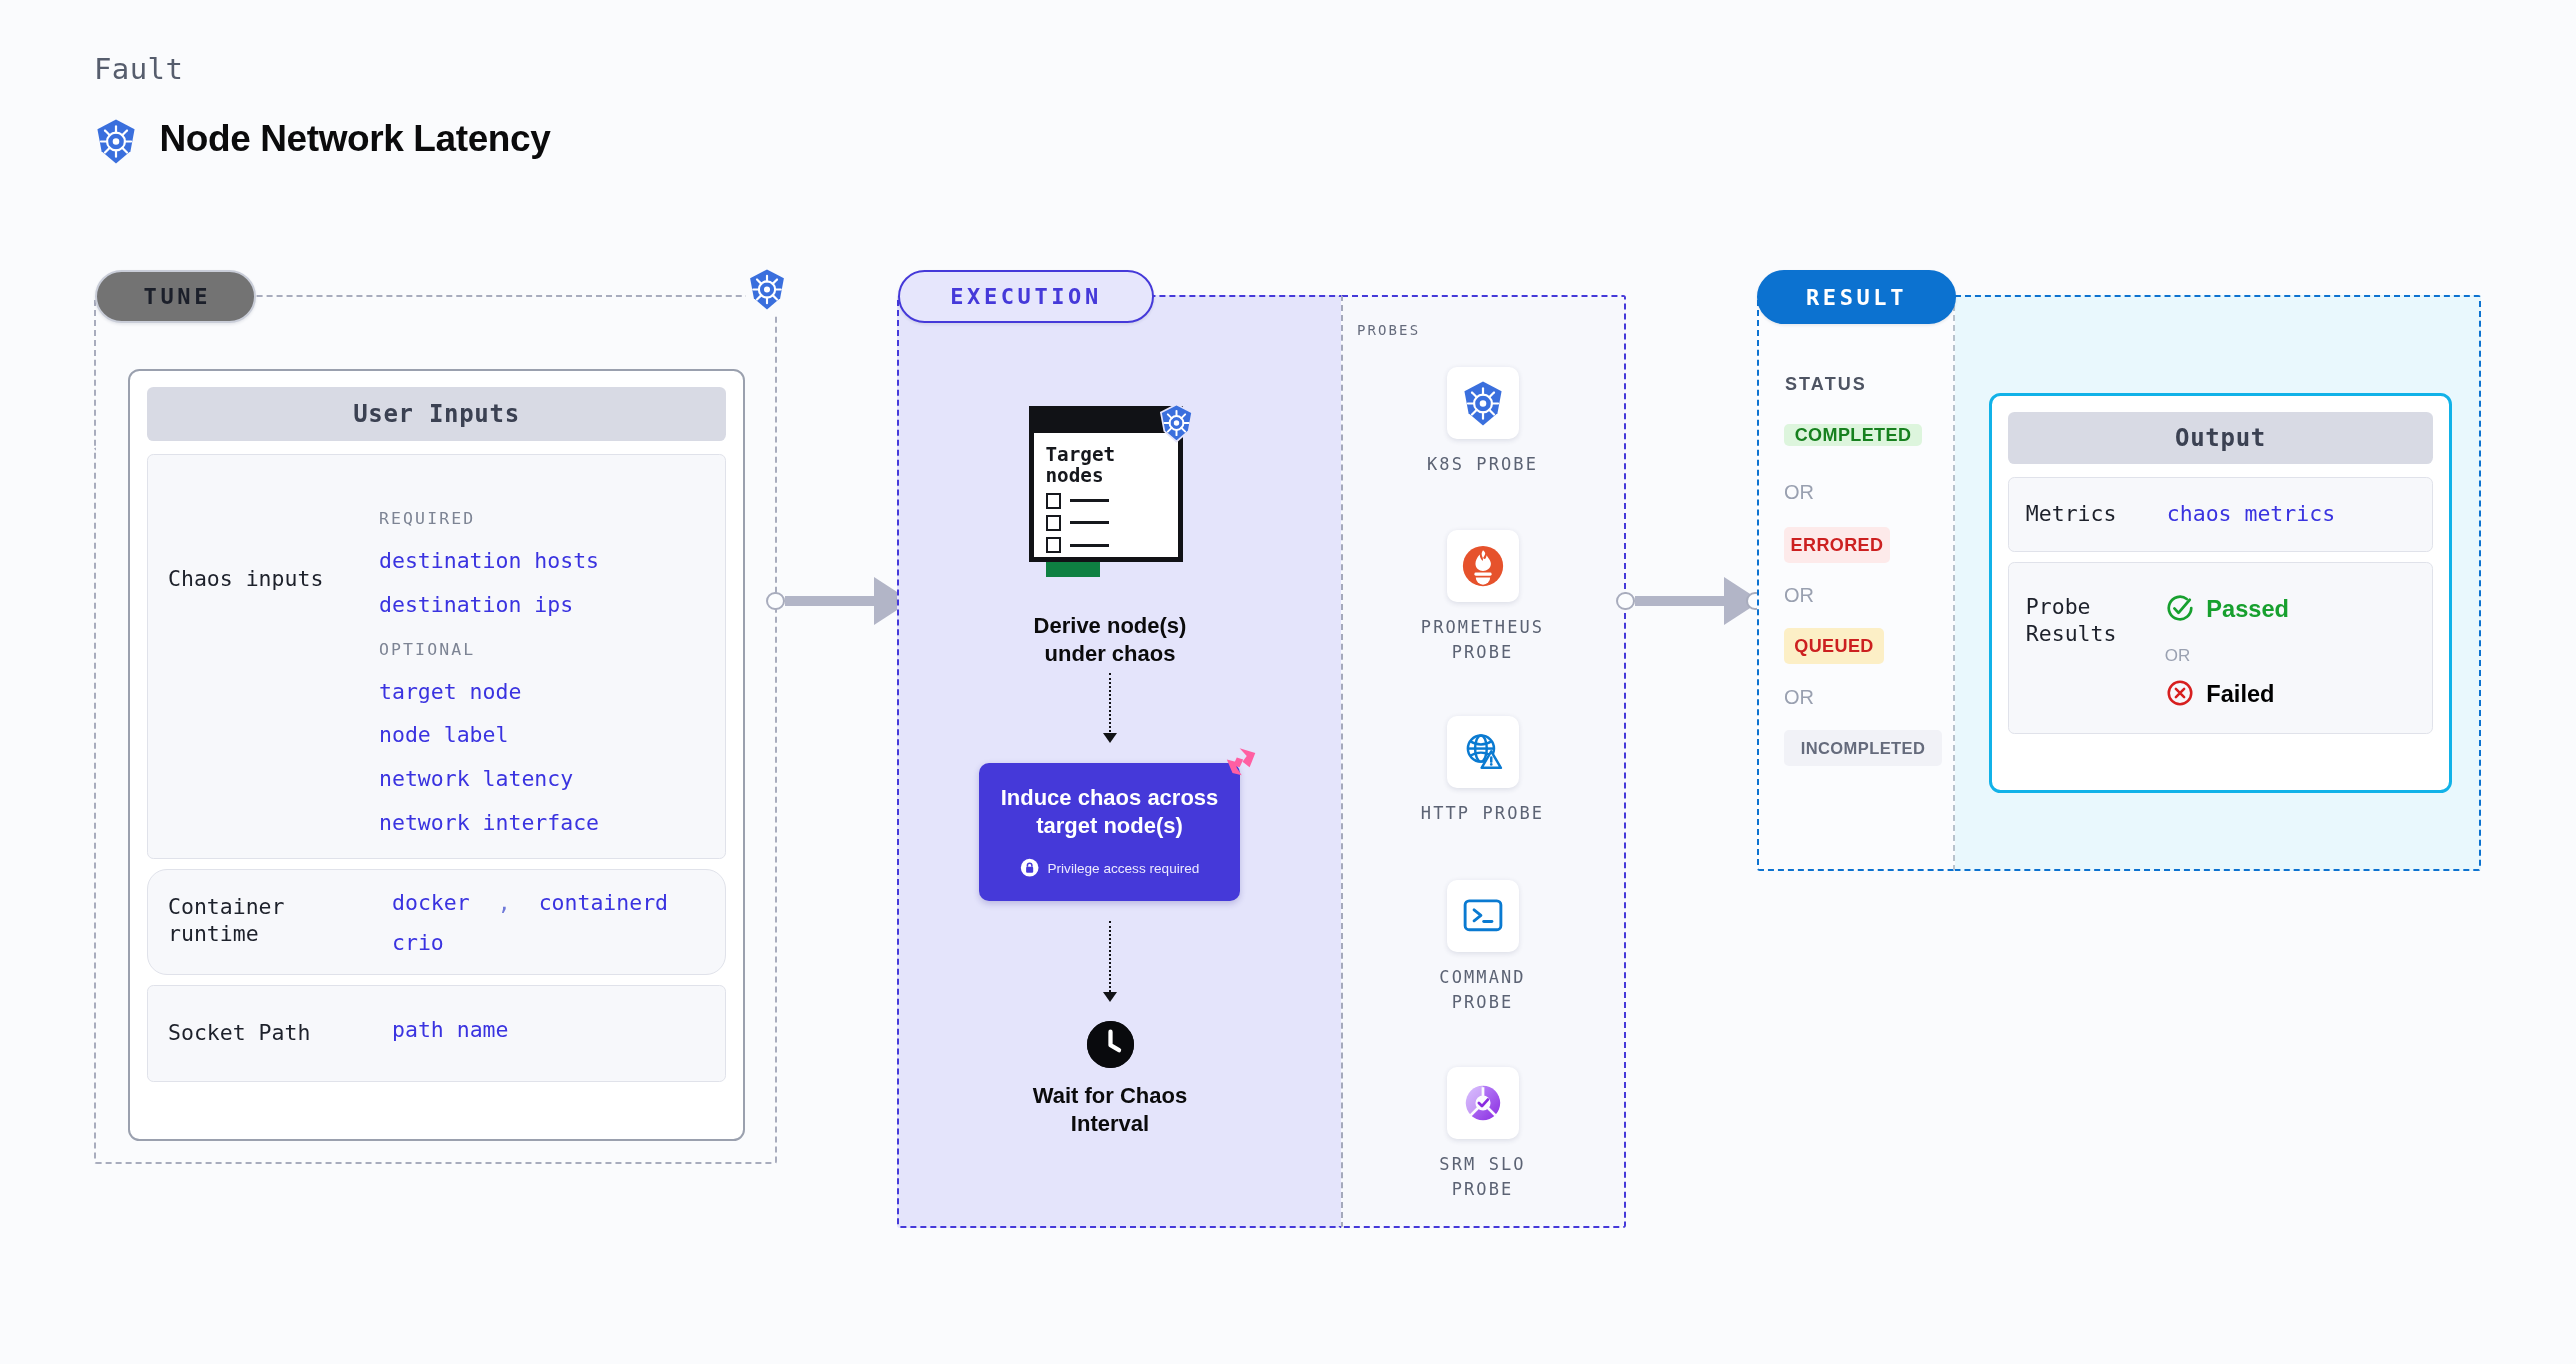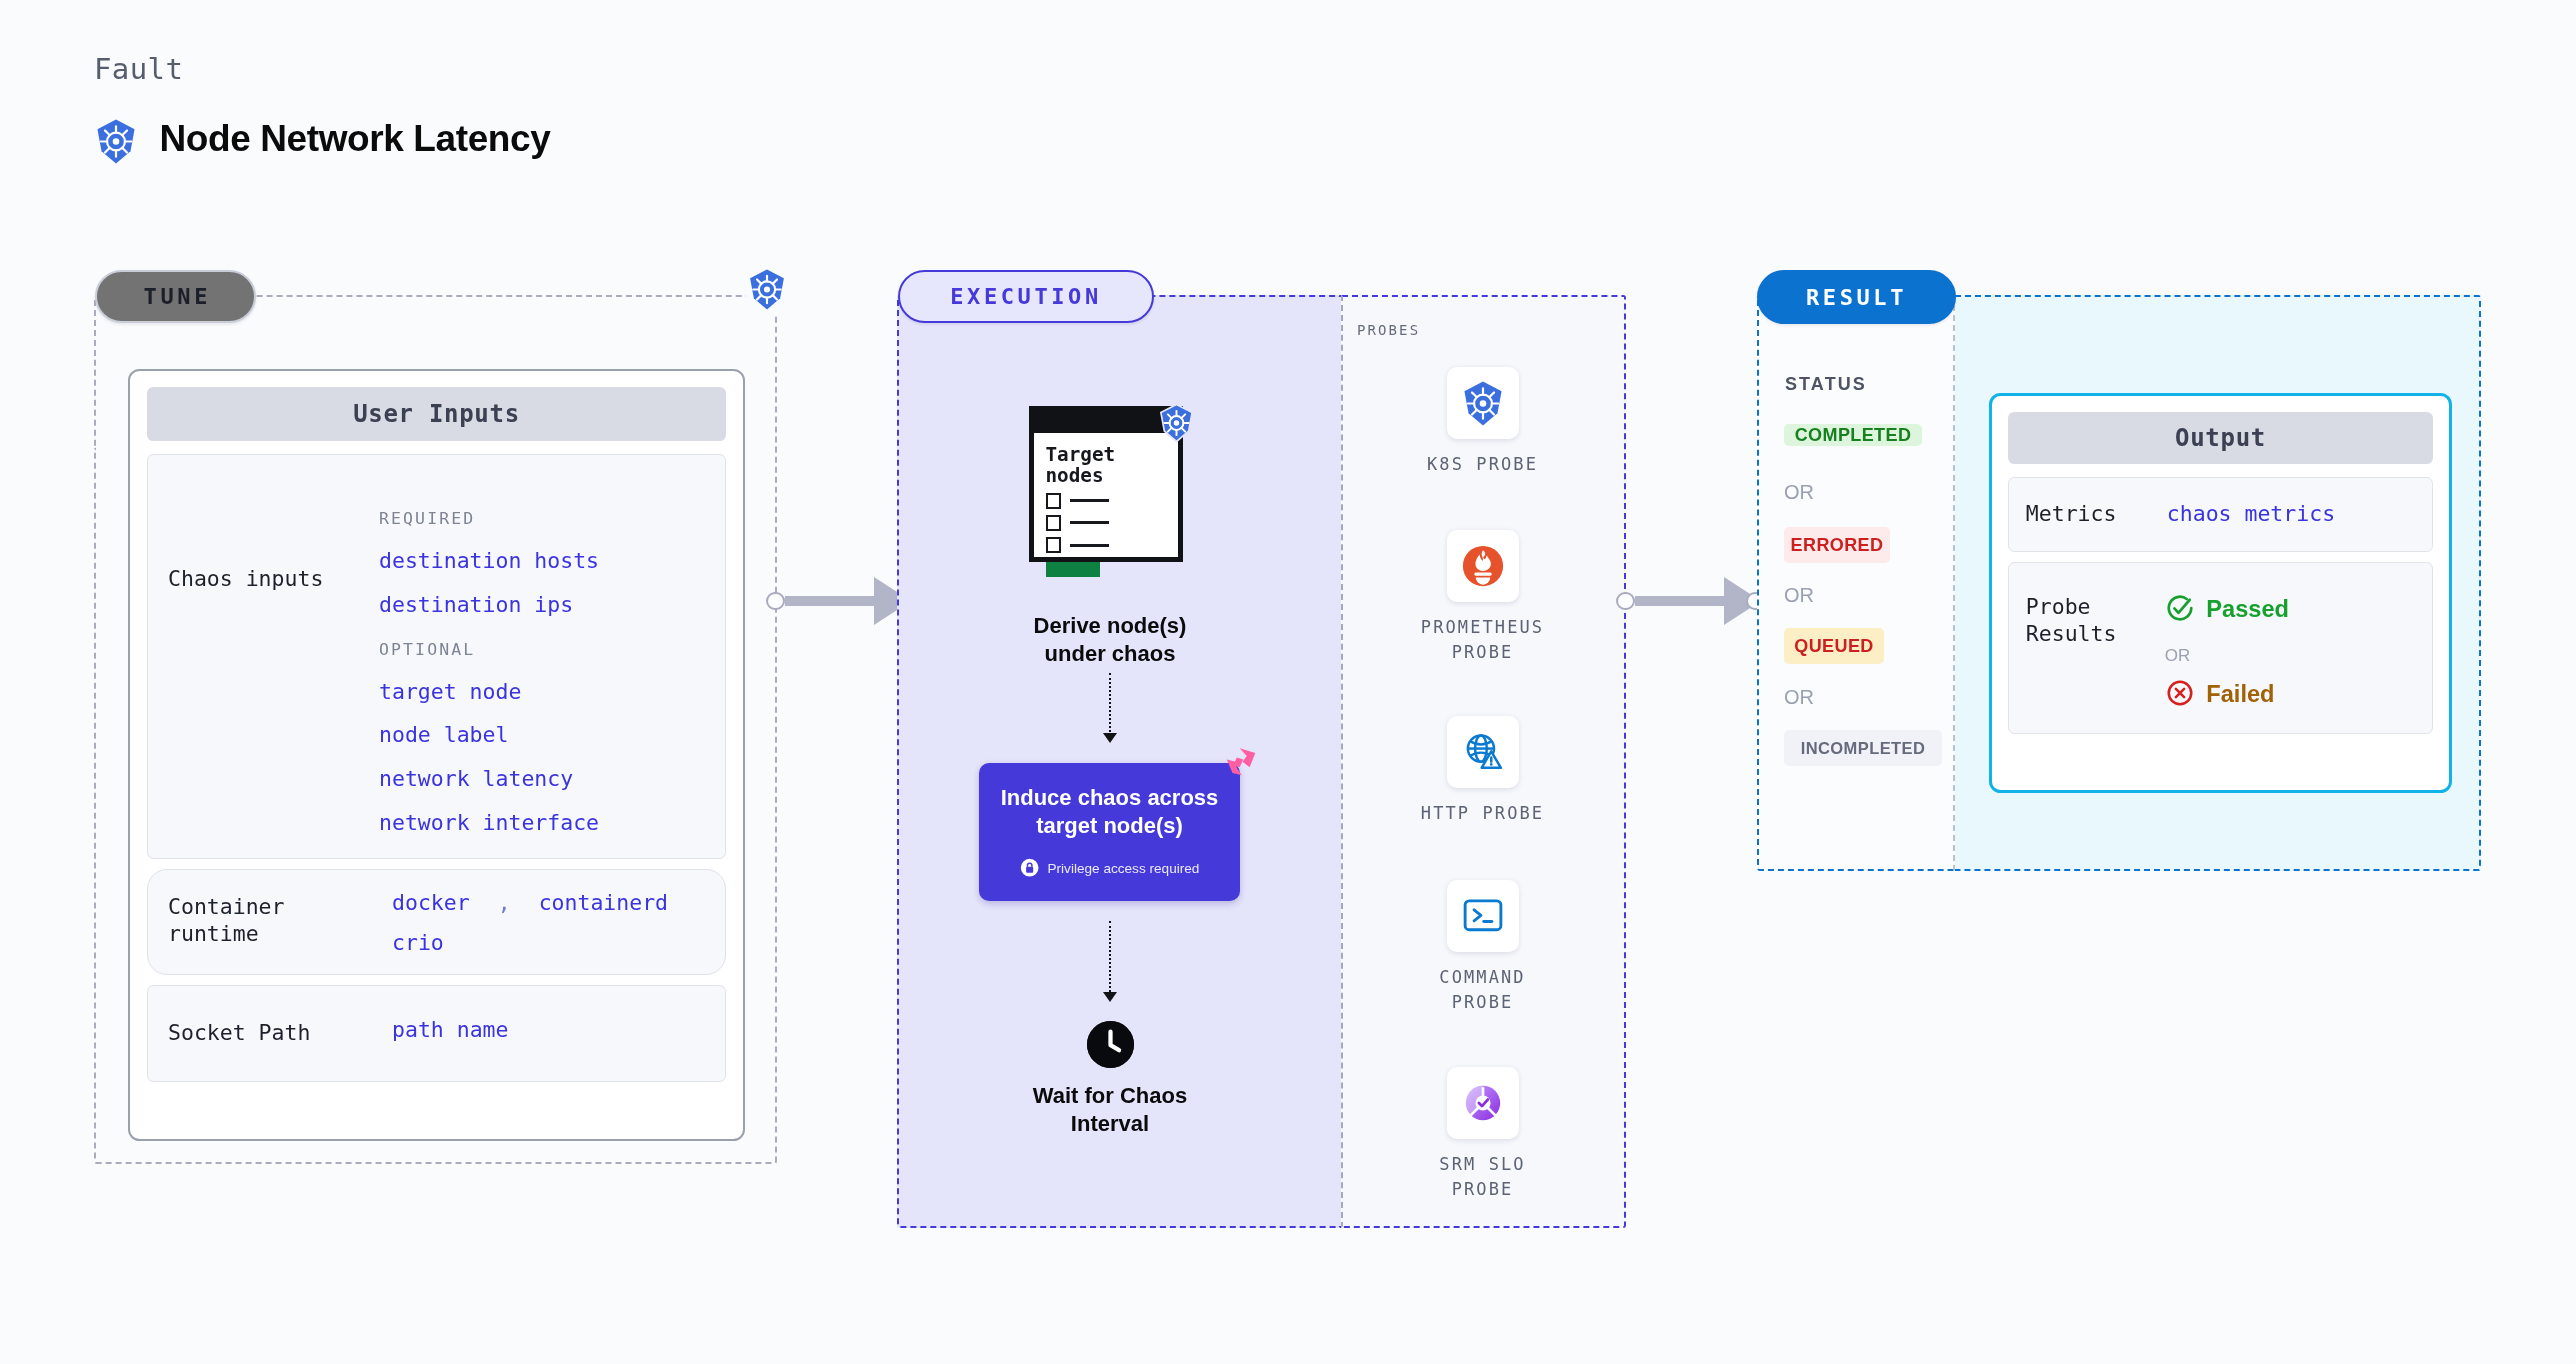--- a/index.html
+++ b/index.html
@@ -202,21 +202,21 @@
     position: absolute; background: #ffffff;
     border: 3.6px solid #11b2e8; border-radius: 11.5px;
   }
   .pf-row { display: flex; align-items: center; gap: 11.5px; }
   .pf-pass {
     font-family: "Liberation Sans", sans-serif;
     font-size: 23.6px; font-weight: 700; color: #17a02e;
   }
   .pf-fail {
     font-family: "Liberation Sans", sans-serif;
-    font-size: 23.6px; font-weight: 700; color: #a16207;
+    font-size: 23.6px; font-weight: 700; color: #000000;
   }
   .or-small {
     font-family: "Liberation Sans", sans-serif;
     font-size: 17px; color: #9aa1b1;
   }
 </style>
 </head>
 <body>
 
 <div class="canvas">

